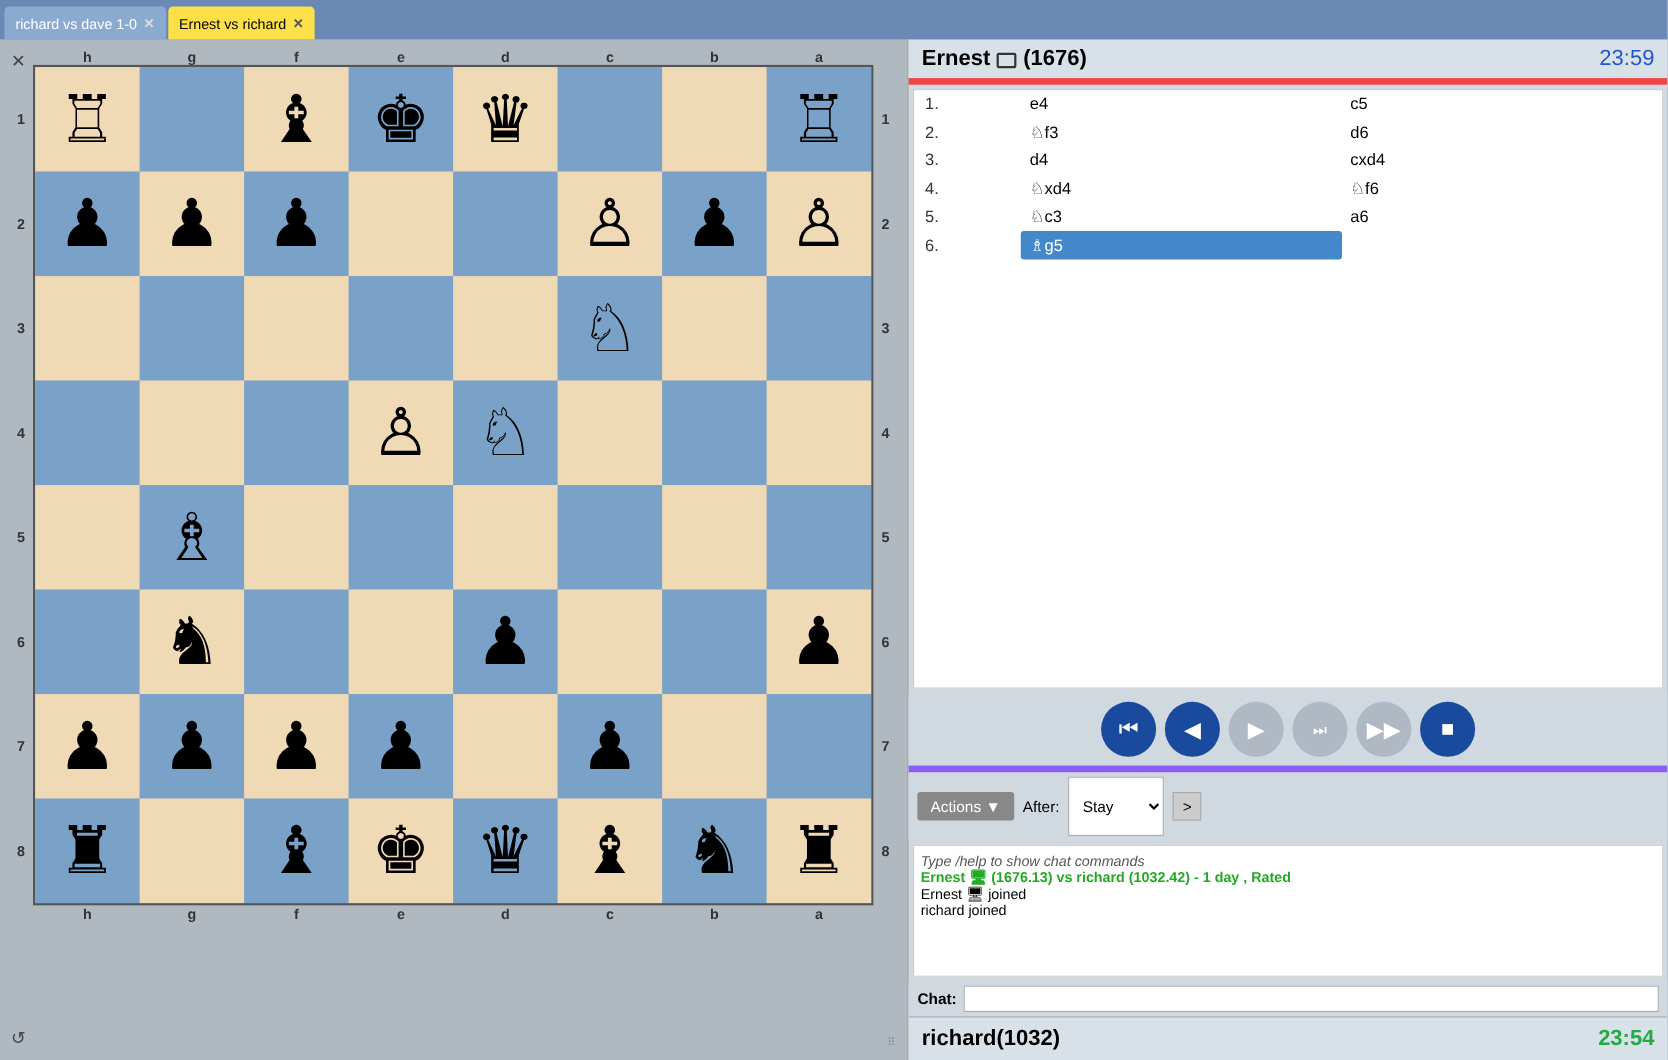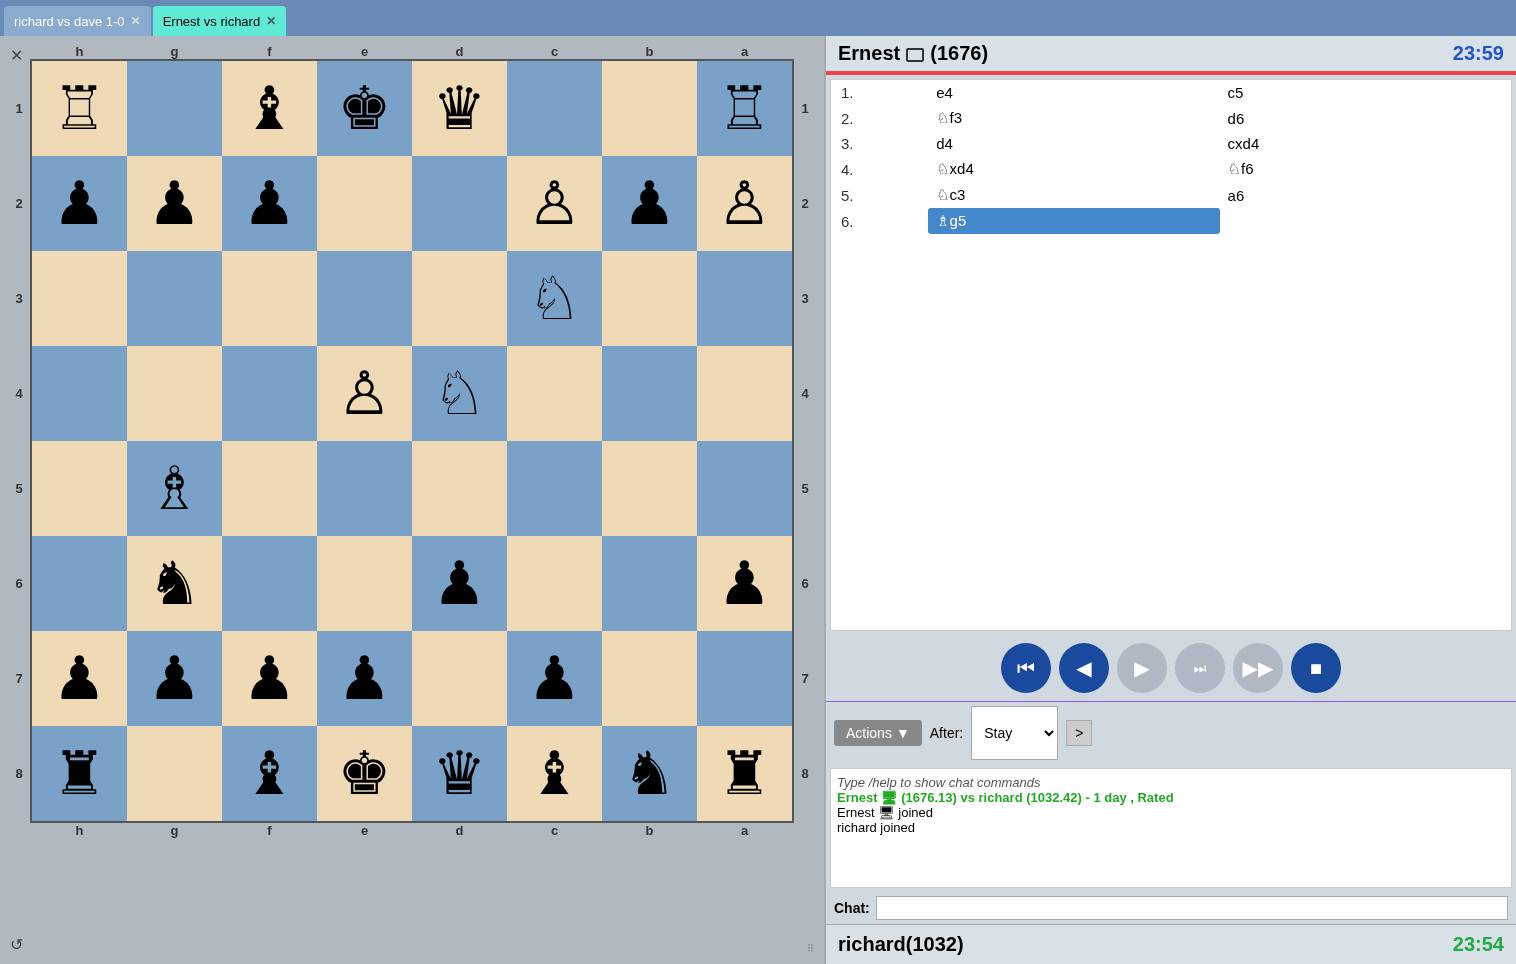--- a/index.html
+++ b/index.html
@@ -19,21 +19,21 @@
       background: #6a8ab5;
       padding: 4px 4px 0 4px;
       gap: 2px;
       height: 36px;
       align-items: flex-end;
     }
     .tab {
       display: flex;
       align-items: center;
       padding: 4px 10px;
-      background: #5eead4;
+      background: #fde047;
       border-radius: 4px 4px 0 0;
       cursor: pointer;
       font-size: 13px;
       gap: 6px;
       height: 30px;
     }
     .tab.inactive {
       background: #8aabcf;
       color: #fff;
     }
@@ -123,32 +123,32 @@
       min-width: 460px;
     }
 
     
     .player-header {
       display: flex;
       justify-content: space-between;
       align-items: center;
       padding: 6px 12px;
       background: #d8e0e8;
-      border-bottom: 4px solid #ef4444;
+      border-bottom: 6px solid #ef4444;
     }
     .player-name {
       font-size: 20px;
       font-weight: bold;
       display: flex;
       align-items: center;
       gap: 6px;
     }
     .player-timer {
       font-size: 20px;
-      font-weight: bold;
+      font-weight: normal;
       color: #2255cc;
     }
 
     
     .moves-area {
       flex: 1;
       background: #fff;
       margin: 4px;
       overflow-y: auto;
       border: 1px solid #ccc;
@@ -200,21 +200,21 @@
     .ctrl-btn.active { background: #1a4a9e; }
     .ctrl-btn.inactive { background: #b0b8c4; }
 
     
     .action-bar {
       display: flex;
       align-items: center;
       gap: 8px;
       padding: 4px 8px;
       background: #d0d8e0;
-      border-top: 1px solid #8b5cf6;
+      border-top: 6px solid #8b5cf6;
     }
     .actions-btn {
       background: #888;
       color: #fff;
       border: none;
       padding: 5px 12px;
       cursor: pointer;
       font-size: 14px;
       border-radius: 3px;
       display: flex;

